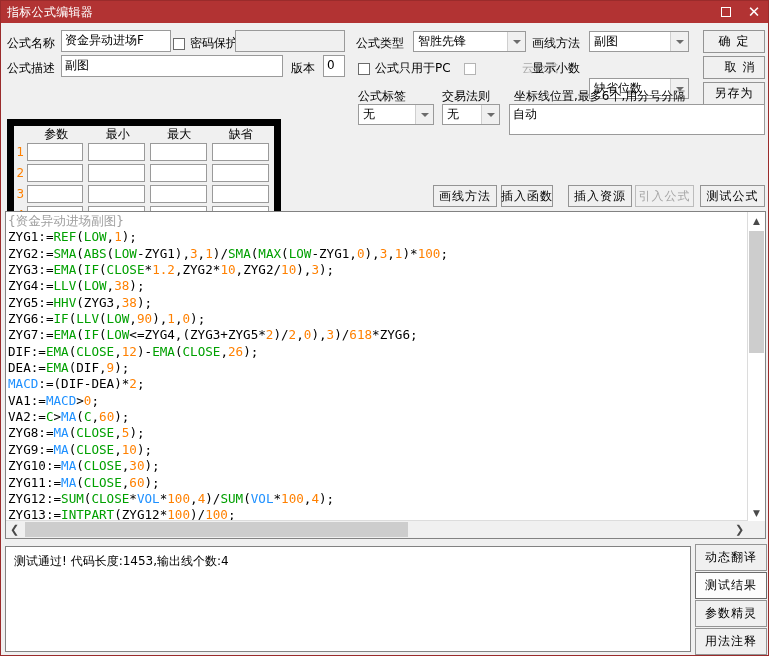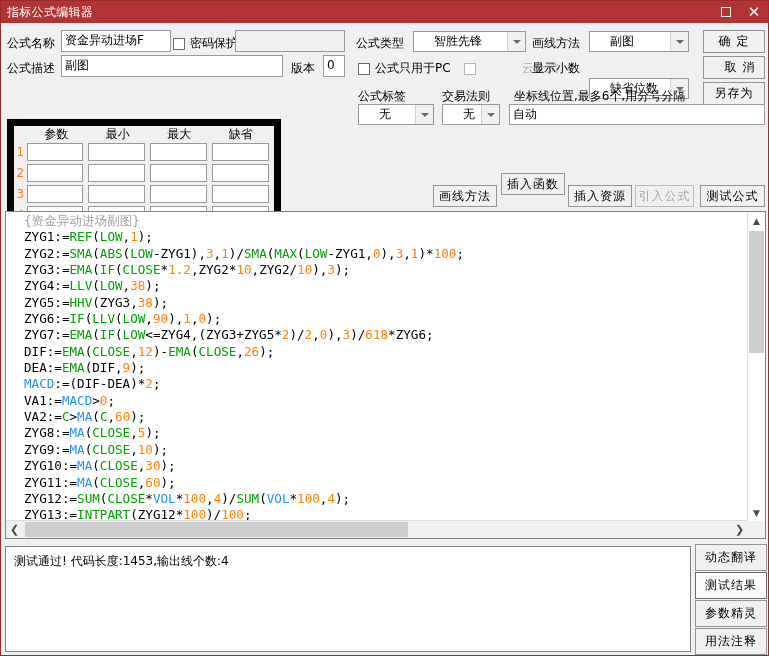--- a/index.html
+++ b/index.html
@@ -23,21 +23,21 @@
   .sqicon{width:10px;height:10px;border:1px solid #fff;box-sizing:border-box;}
 
   
   .lbl{font-size:12px;color:#000;white-space:nowrap;}
   .tf{
     background:#fff;border:1px solid #9a9a9a;box-sizing:border-box;
     font-family:"DejaVu Sans","Liberation Sans",sans-serif;font-size:12px;
     padding:1px 3px;color:#000;line-height:16px;white-space:nowrap;overflow:hidden;
   }
   .tf.ro{background:#f0f0f0;}
-  .combo{display:flex;border:1px solid #9a9a9a;background:#fff;box-sizing:border-box;height:21px;align-items:stretch;padding-left:16px;}
+  .combo{display:flex;border:1px solid #9a9a9a;background:#fff;box-sizing:border-box;height:21px;align-items:stretch;}
   .combo .cval{flex:1;font-size:12px;line-height:19px;padding:0 4px;overflow:hidden;white-space:nowrap;}
   .combo .carr{width:17px;border-left:1px solid #cfcfcf;background:#f0f0f0;display:flex;align-items:center;justify-content:center;}
   .combo .carr i{display:block;width:0;height:0;border-left:4px solid transparent;border-right:4px solid transparent;border-top:4px solid #6b6b6b;}
   .btn{
     background:#f0f0f0;border:1px solid #949494;box-sizing:border-box;
     font-size:12px;color:#000;display:flex;align-items:center;justify-content:center;
     letter-spacing:1px;white-space:nowrap;
   }
   .btn.dis{color:#a6a6a6;border-color:#bcbcbc;}
   .cb{display:inline-flex;align-items:center;gap:5px;}
@@ -64,21 +64,21 @@
   .prow .tf{width:62px;height:18px;margin-right:5px;}
 
   .grp{position:absolute;border:1px solid #b0b0b0;box-sizing:border-box;}
   .grp .cap{position:absolute;top:-8px;left:6px;background:#f0f0f0;padding:0 3px;font-size:12px;line-height:12px;}
 
   
   .editorwrap{position:absolute;left:4px;top:210px;width:761px;height:328px;border:1px solid #828282;background:#fff;box-sizing:border-box;}
   .code{
     position:absolute;left:2px;top:1px;right:18px;bottom:18px;overflow:hidden;
     font-family:"DejaVu Sans Mono","Liberation Mono",monospace;
-    font-size:12.6px;line-height:16.35px;white-space:pre;color:#000;margin-left:16px;
+    font-size:12.6px;line-height:16.35px;white-space:pre;color:#000;
   }
   .code .ln{height:16.35px;}
   .cm{color:#a0a0a0;}
   .fn{color:#00a000;}
   .num{color:#ff8000;}
   .kw{color:#1e90ff;}
   .op{color:#000;}
 
   .vsb{position:absolute;right:0;top:0;width:17px;bottom:17px;background:#fff;border-left:1px solid #dcdcdc;}
   .vsb .ar{height:17px;display:flex;align-items:center;justify-content:center;color:#4a4a4a;font-size:9px;}
@@ -169,25 +169,25 @@
       <div class="carr">
           <i></i>
         </div>
     </div>
     <div class="combo" style="position:absolute;left:441px;top:81px;width:58px;">
       <div class="cval">无</div>
       <div class="carr">
           <i></i>
         </div>
     </div>
-    <div class="tf" style="position:absolute;left:508px;top:81px;width:256px;height:21px;">自动</div>
+    <div class="tf" style="position:absolute;left:508px;top:81px;width:256px;height:31px;">自动</div>
 
 
     <div class="btn" style="position:absolute;left:432px;top:162px;width:64px;height:22px;">画线方法</div>
-    <div class="btn" style="position:absolute;left:500px;top:150px;width:64px;height:22px;">插入函数</div>
+    <div class="btn" style="position:absolute;left:500px;top:162px;width:52px;height:22px;">插入函数</div>
     <div class="btn" style="position:absolute;left:567px;top:162px;width:64px;height:22px;">插入资源</div>
     <div class="btn dis" style="position:absolute;left:634px;top:162px;width:59px;height:22px;">引入公式</div>
     <div class="btn" style="position:absolute;left:699px;top:162px;width:65px;height:22px;">测试公式</div>
 
 
     <div class="paramframe">
       <div class="phead">
         <div>参数</div>
         <div>最小</div>
         <div>最大</div>

